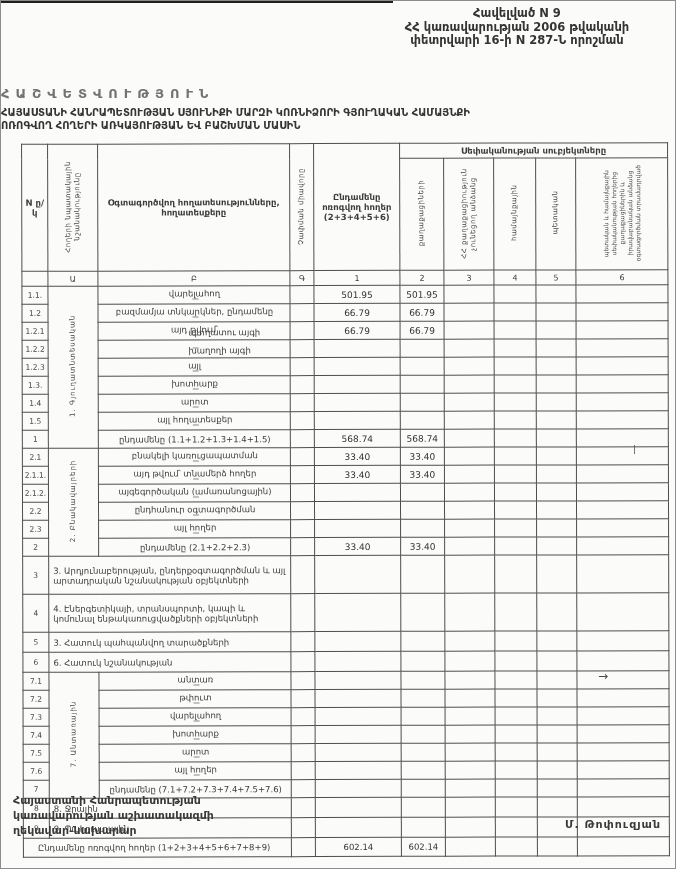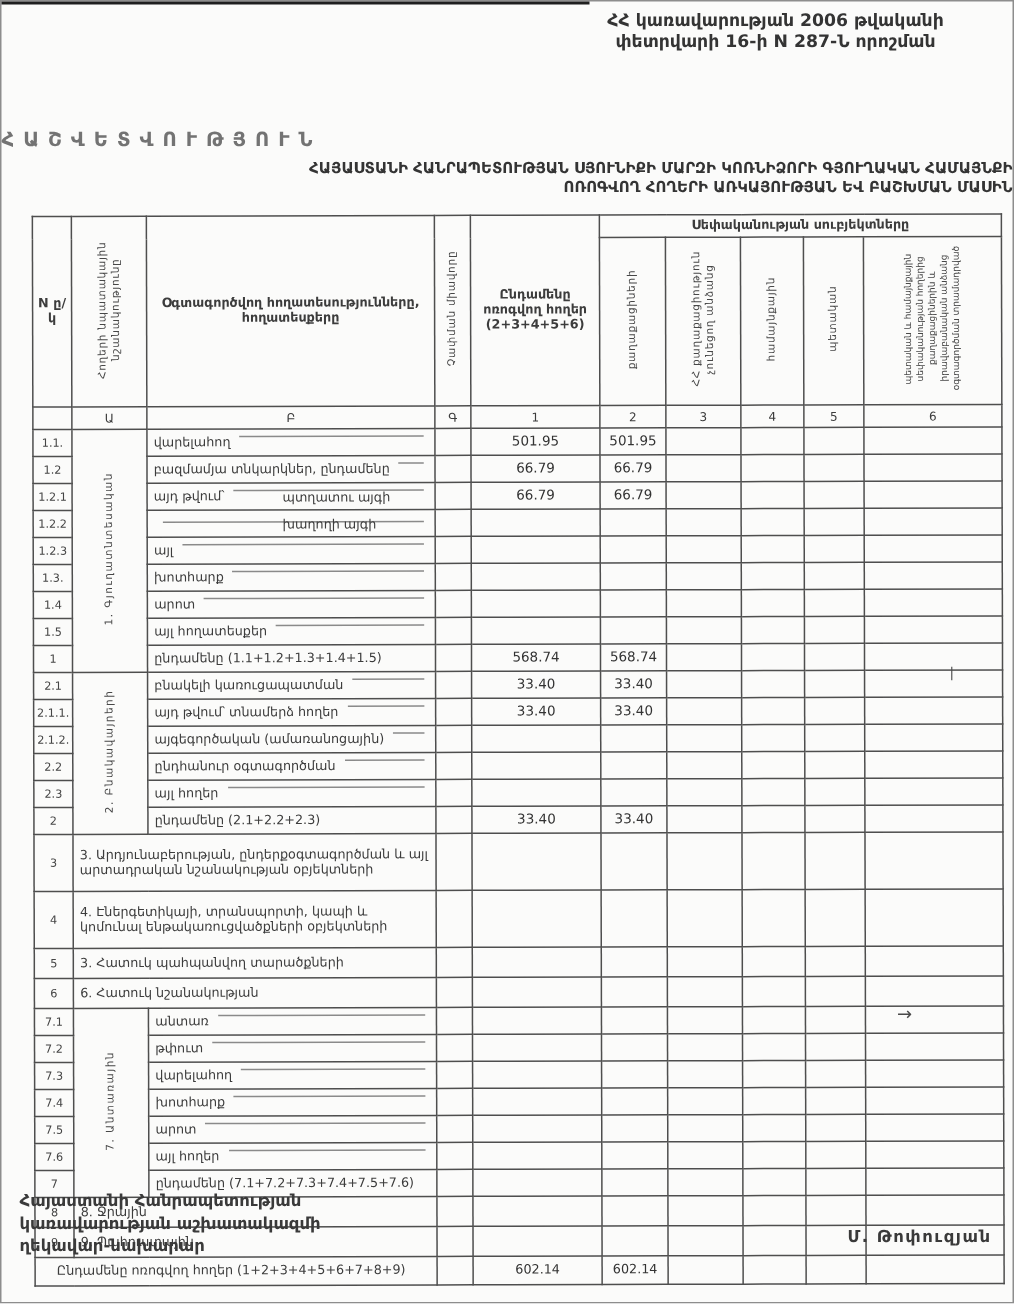--- a/index.html
+++ b/index.html
@@ -14,21 +14,21 @@
 
   .appendix{
     position:absolute;top:6px;right:8px;width:300px;
     text-align:center;font-size:11.5px;line-height:13.5px;font-weight:700;color:#343434;
   }
   .title{
     position:absolute;top:85px;left:0;right:0;text-align:left;
     font-size:13px;font-weight:700;letter-spacing:6px;color:#737373;
   }
   .subtitle{
-    position:absolute;top:105px;left:0;right:0;text-align:right;
+    position:absolute;top:105px;left:0;right:0;text-align:left;
     font-size:10px;font-weight:700;line-height:13px;color:#343434;
   }
 
   table.report{
     position:absolute;left:21px;top:142px;width:646px;
     border-collapse:collapse;table-layout:fixed;
     transform:rotate(-0.15deg);
   }
   .report th,.report td{
     border:1px solid #4e4e4e;padding:0 2px;overflow:hidden;
@@ -54,21 +54,21 @@
   .vert.cat{font-size:7px;letter-spacing:1px;max-height:none;}
 
   tbody td{height:15px;vertical-align:middle;}
   tbody tr{height:15px;}
   tbody tr.tall{height:38px;}
   tbody tr.sum{height:16px;}
   tbody tr.total{height:19px;}
   td.code{text-align:center;font-size:7.5px;color:#454545;padding:0 1px;}
   td.catcell{text-align:center;vertical-align:middle;}
   td.lbl{padding:1px 3px 1px 4px;position:relative;}
-  td.lbl .lblwrap{display:flex;align-items:flex-start;}
+  td.lbl .lblwrap{display:flex;align-items:center;flex-direction:column;}
   td.lbl .t1{white-space:nowrap;}
   td.lbl .fill{flex:1;border-bottom:1px solid #8a8a8a;margin:0 4px 3px 6px;min-width:6px;}
   td.lbl .t2{position:absolute;left:47%;bottom:2px;white-space:nowrap;background:transparent;}
   td.lbl.wide{white-space:normal;line-height:10px;padding:2px 4px;}
   td.val{text-align:center;font-size:9px;color:#333;}
   tr.total td{font-size:8.5px;margin-left:41px;}
   tr.total td.lbl{padding-left:14px;}
 
   .footer{
     position:absolute;left:12px;top:792px;
@@ -81,20 +81,21 @@
   .arrow-art{position:absolute;left:597px;top:668px;font-size:12px;color:#4a4a4a;}
   .tick-art{position:absolute;left:632px;top:443px;font-size:9px;color:#4a4a4a;}
 </style>
 </head>
 <body>
 
 <div class="page">
   <div class="topline"></div>
 
   <div class="appendix">
+    <div>Հավելված N 9</div>
     <div>ՀՀ կառավարության 2006 թվականի</div>
     <div>փետրվարի 16-ի N 287-Ն որոշման</div>
   </div>
 
   <div class="title">ՀԱՇՎԵՏՎՈՒԹՅՈՒՆ</div>
   <div class="subtitle">
     <div>ՀԱՅԱՍՏԱՆԻ ՀԱՆՐԱՊԵՏՈՒԹՅԱՆ ՍՅՈՒՆԻՔԻ ՄԱՐԶԻ ԿՈՌՆԻՁՈՐԻ ԳՅՈՒՂԱԿԱՆ ՀԱՄԱՅՆՔԻ</div>
     <div>ՈՌՈԳՎՈՂ ՀՈՂԵՐԻ ԱՌԿԱՅՈՒԹՅԱՆ ԵՎ ԲԱՇԽՄԱՆ ՄԱՍԻՆ</div>
   </div>
 

